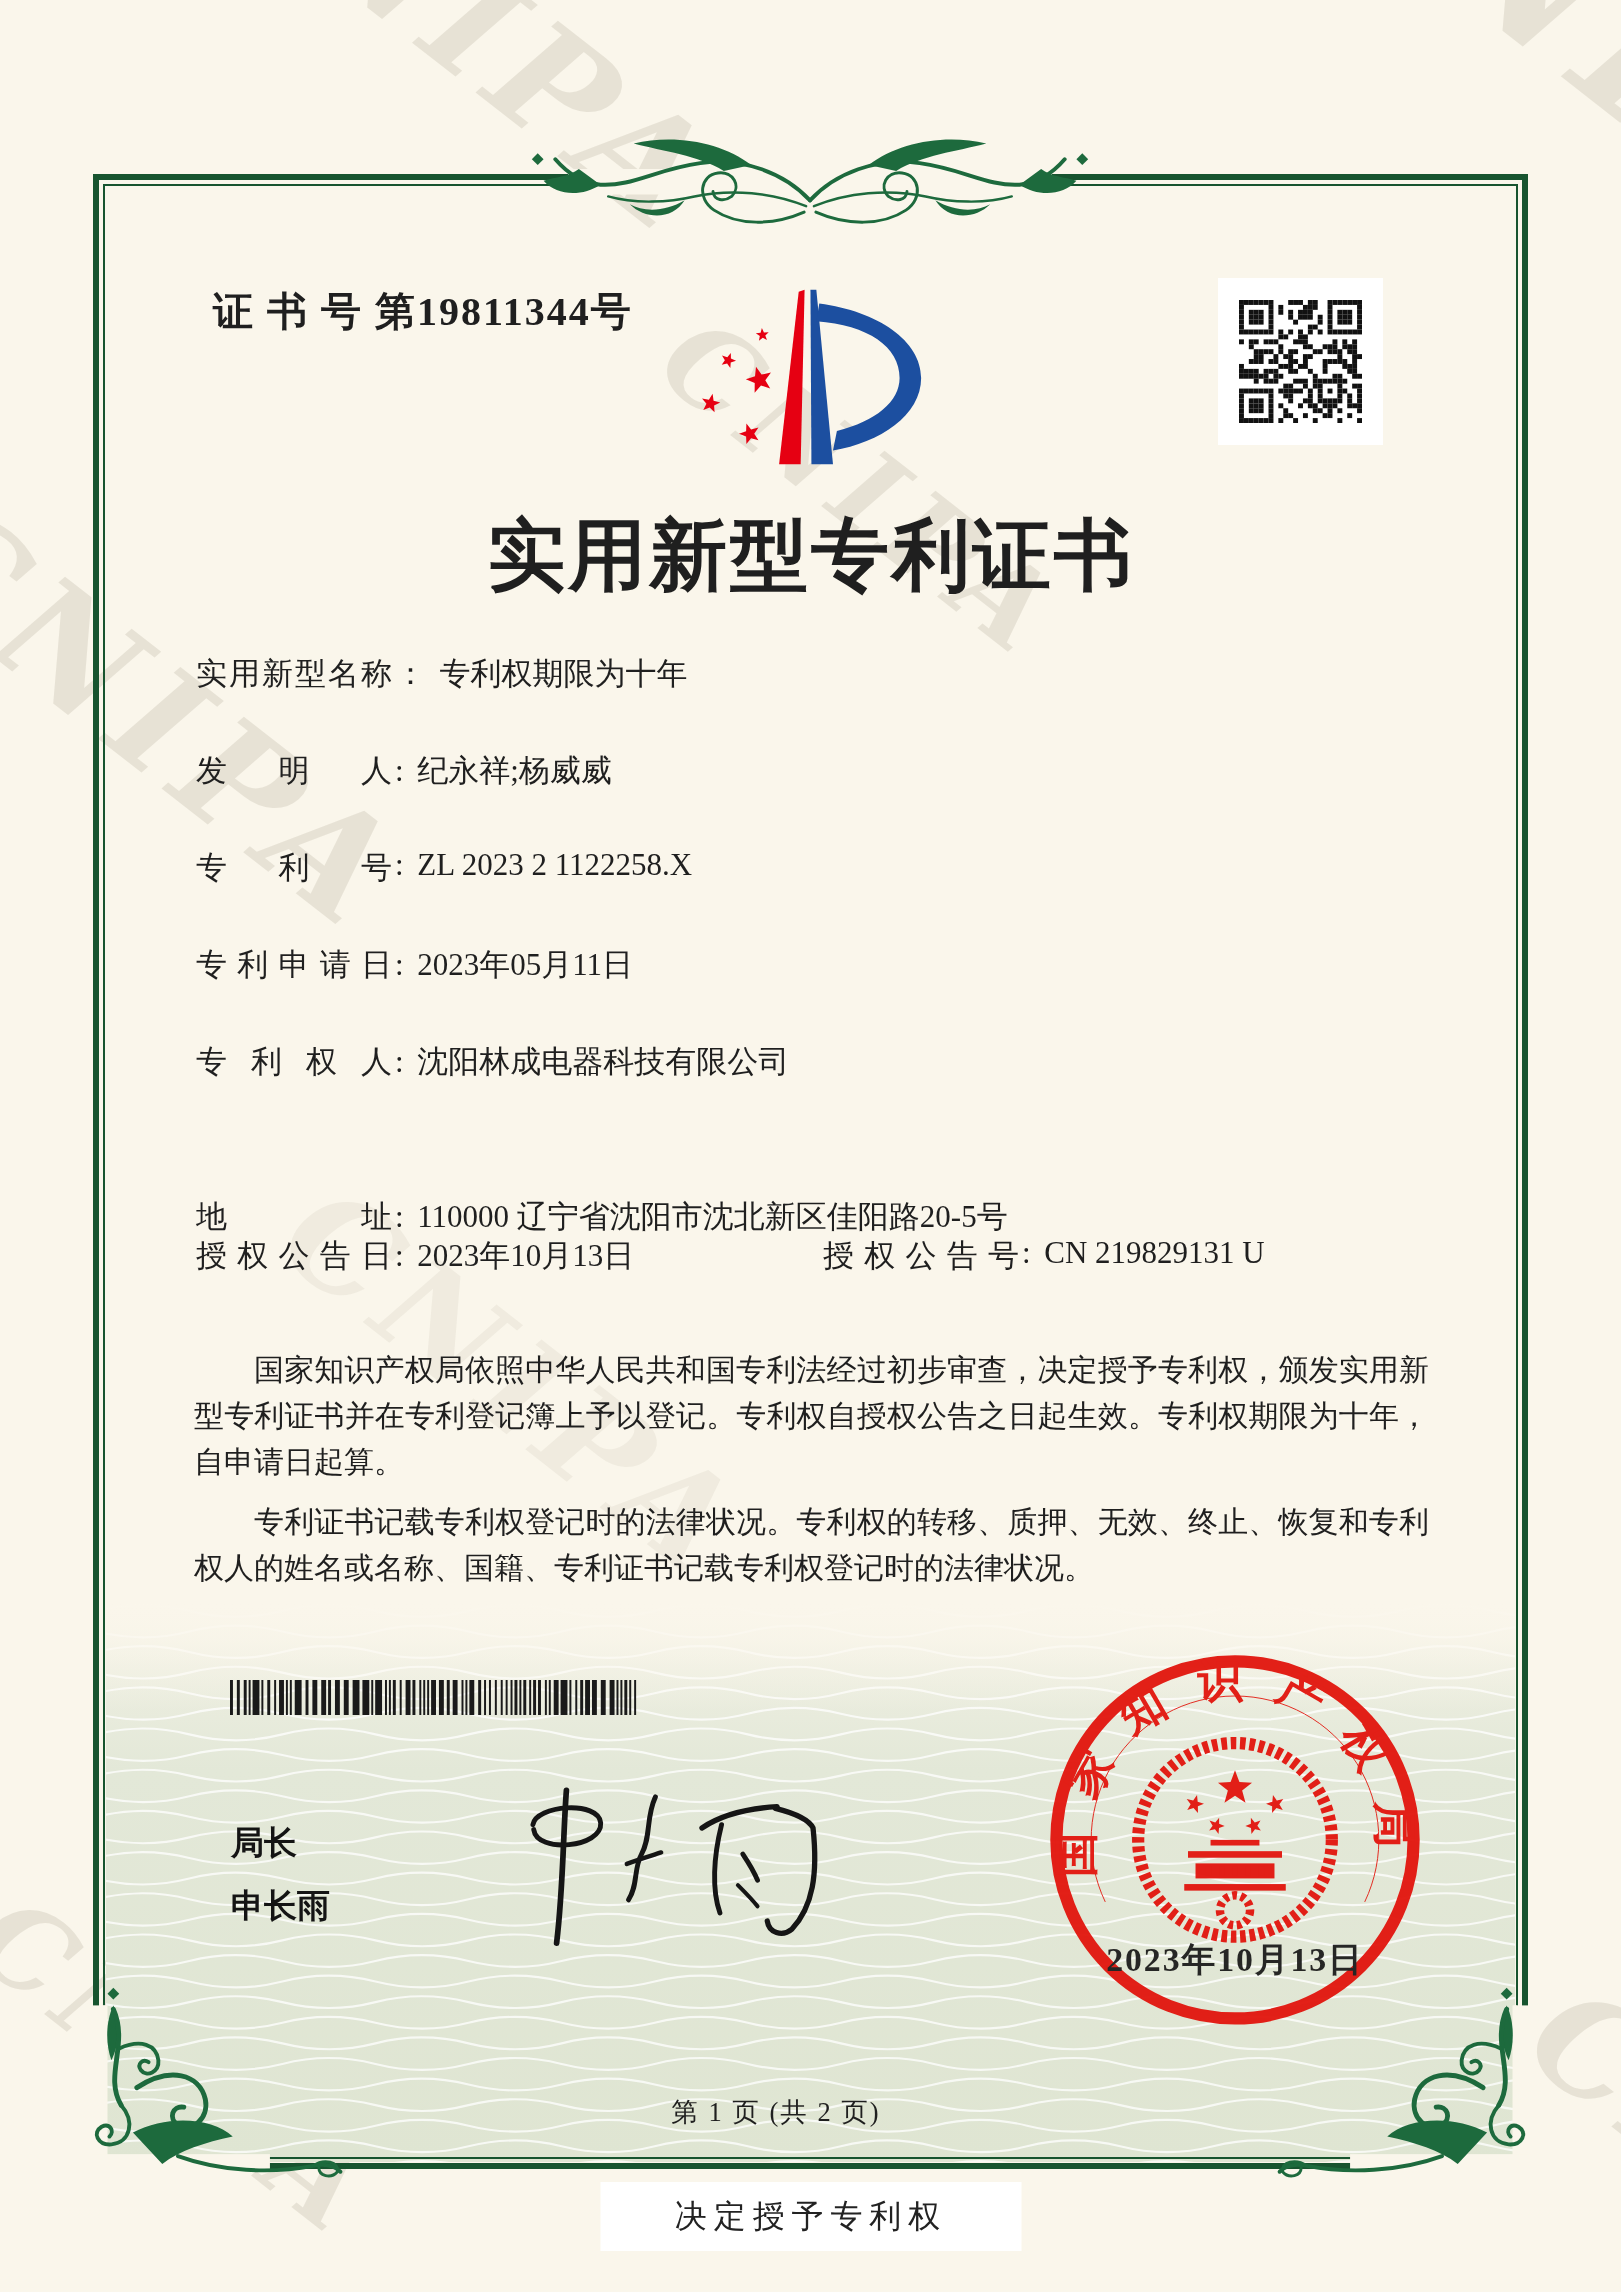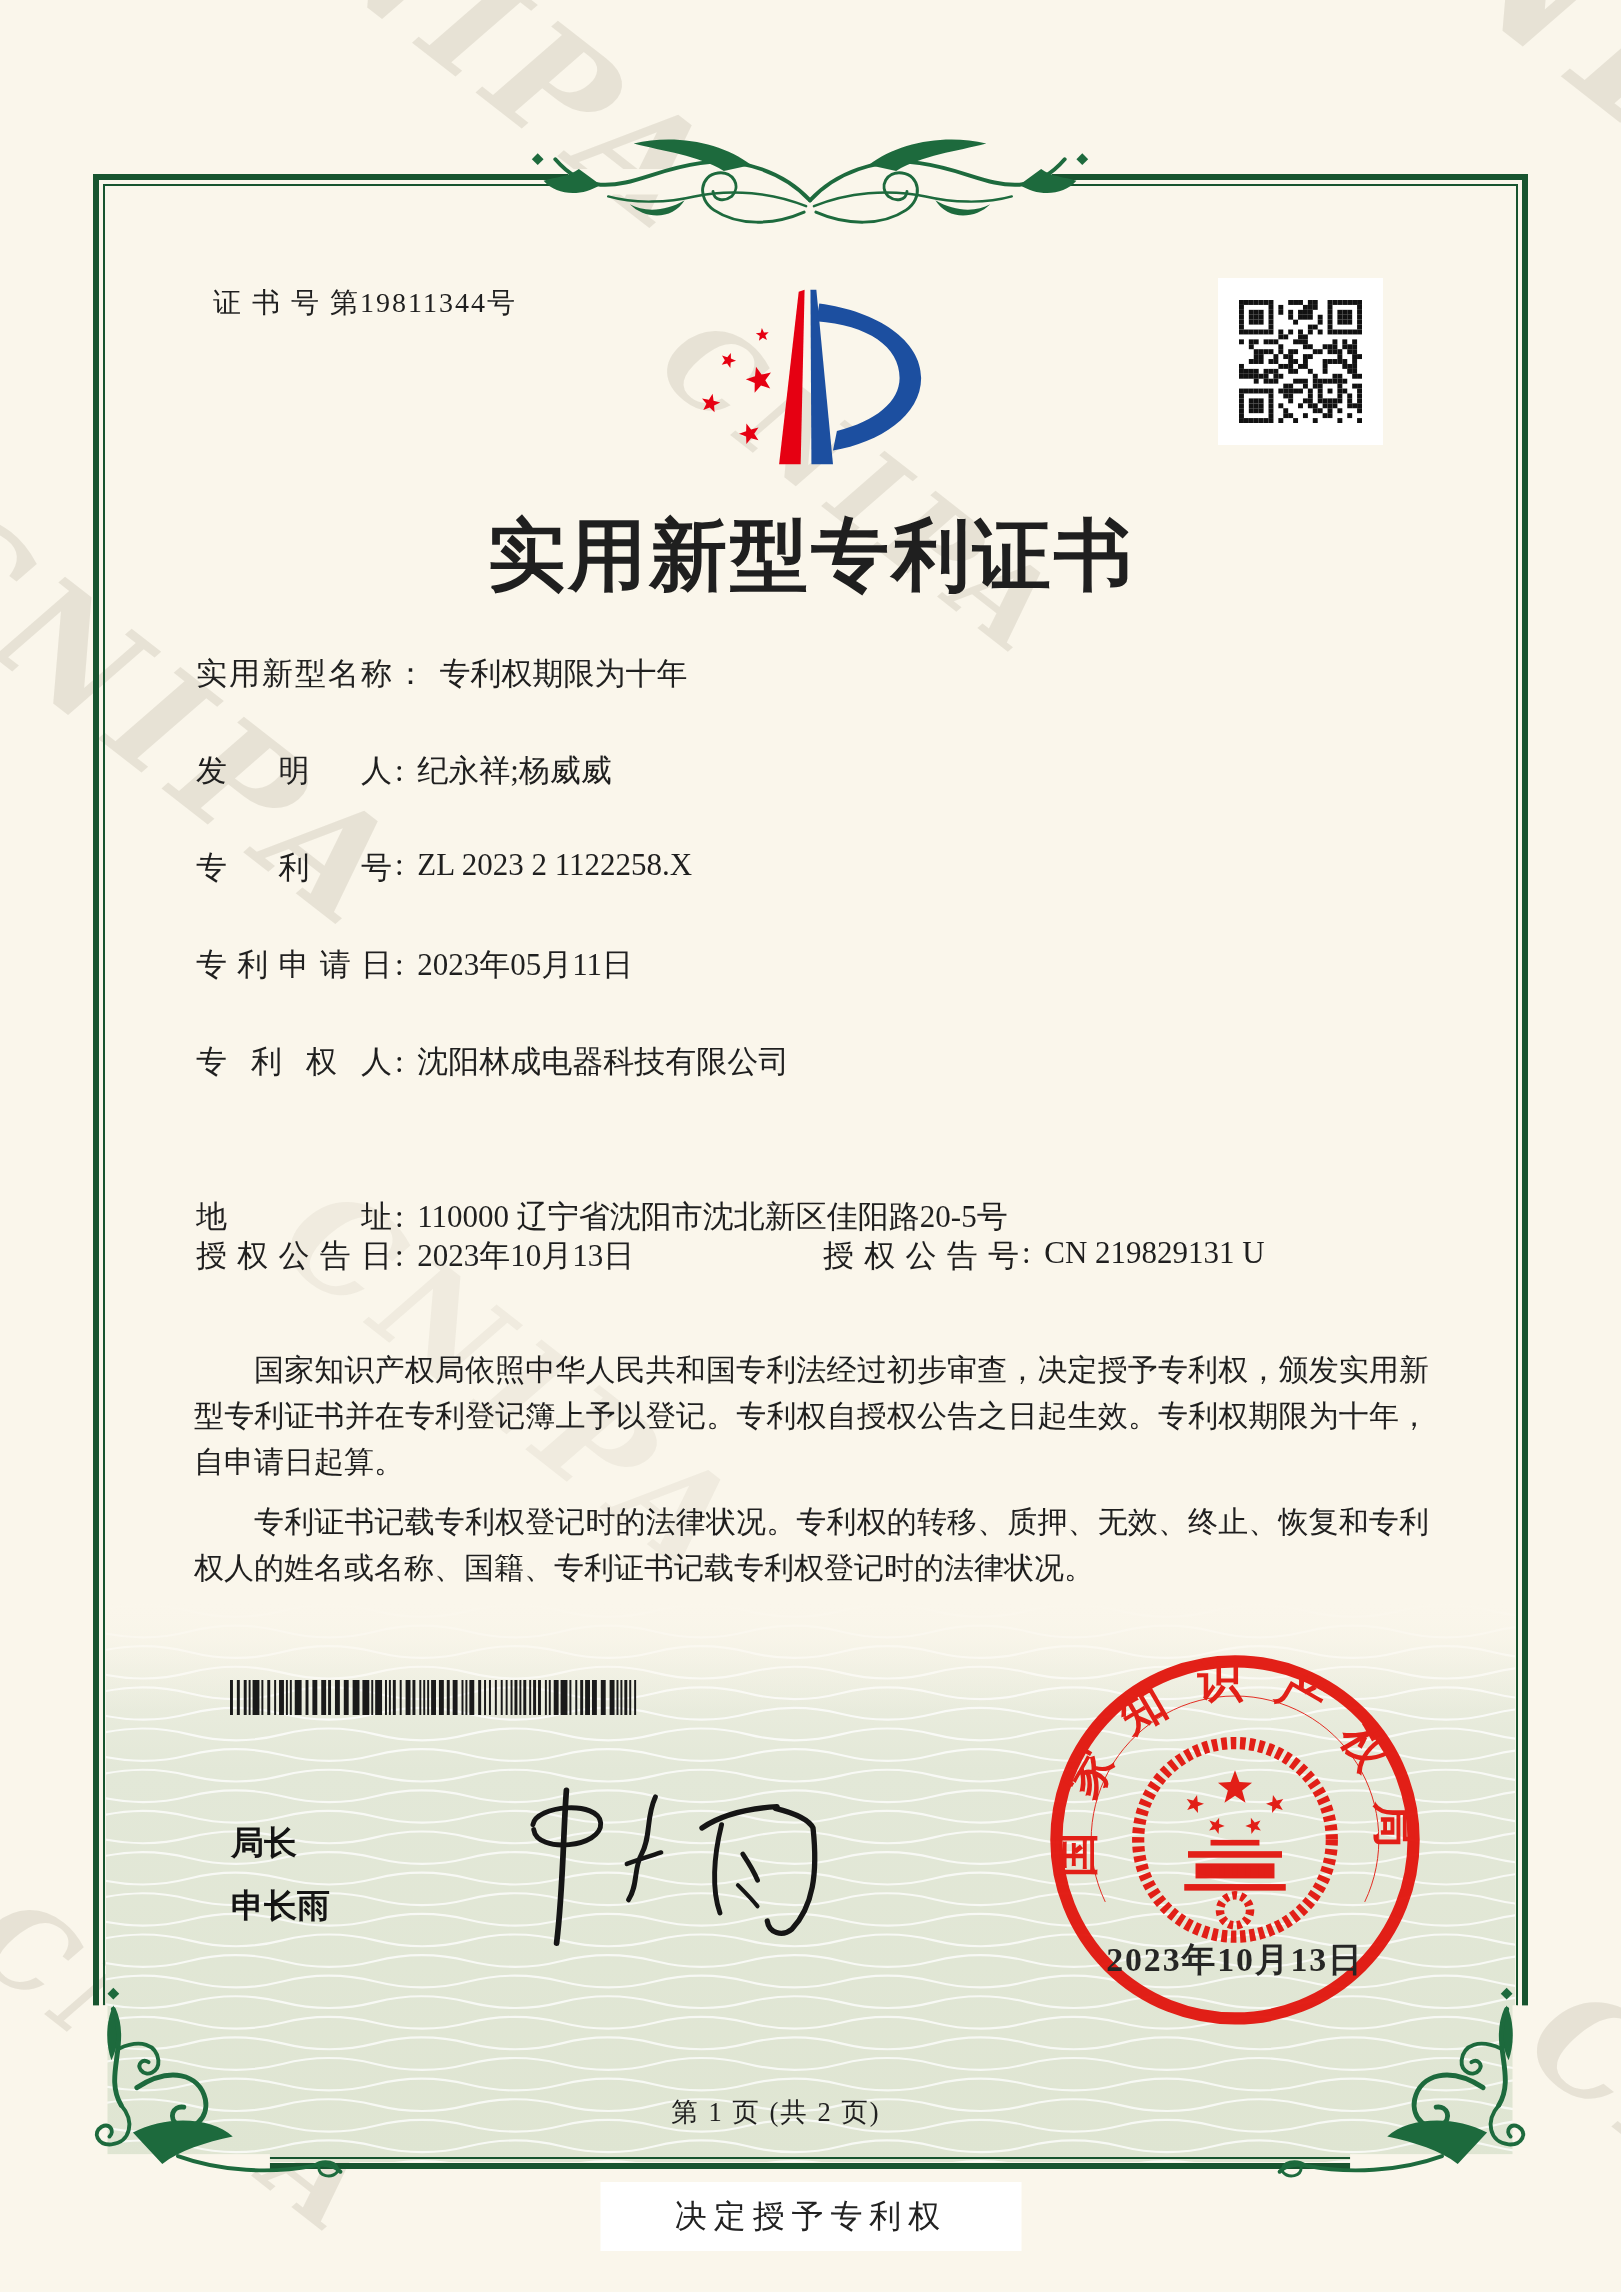--- a/index.html
+++ b/index.html
@@ -20,21 +20,21 @@
   .frame-inner{position:absolute;inset:3.9px;border:2px solid var(--frame_green,#17542F);}
   
   .orn{position:absolute;z-index:7;pointer-events:none;}
   .orn-top{left:524px;top:110px;width:572px;height:167px;}
   .corner-bl{left:84px;top:1911px;width:274px;height:271px;}
   .corner-br{left:1262px;top:1911px;width:274px;height:271px;transform:scaleX(-1);}
   .paper-fill{fill:#FAF6EB;}
   .grn-s{stroke:var(--ornament_green,#1D6A3D);fill:none;stroke-linecap:round;}
   .grn-f{fill:var(--ornament_green,#1D6A3D);}
   
-  .cert-no{position:absolute;left:213px;top:284px;font-size:28px;letter-spacing:2px;z-index:4;}
+  .cert-no{position:absolute;left:213px;top:284px;font-size:40px;letter-spacing:2px;z-index:4;font-weight:bold;}
   .logo{position:absolute;left:686px;top:282px;width:245px;height:191px;z-index:4;}
   .qrbox{position:absolute;left:1218px;top:278px;width:165px;height:167px;background:#ffffff;z-index:4;}
   .qrbox svg{position:absolute;left:20.6px;top:21.6px;width:123px;height:123px;fill:#111;}
   .title{position:absolute;left:811px;top:504px;transform:translateX(-50%);font-size:78px;font-weight:bold;
          letter-spacing:2.9px;white-space:nowrap;z-index:4;}
   .frow{position:absolute;left:196px;width:1237px;height:43px;font-size:31px;z-index:4;white-space:nowrap;}
   .flabel{display:inline-block;width:196px;text-align:justify;text-align-last:justify;vertical-align:top;}
   .fcolon{margin-left:2.9px;}
   .fval{margin-left:13.7px;}
   .fpair2{position:absolute;left:627px;top:0;}

